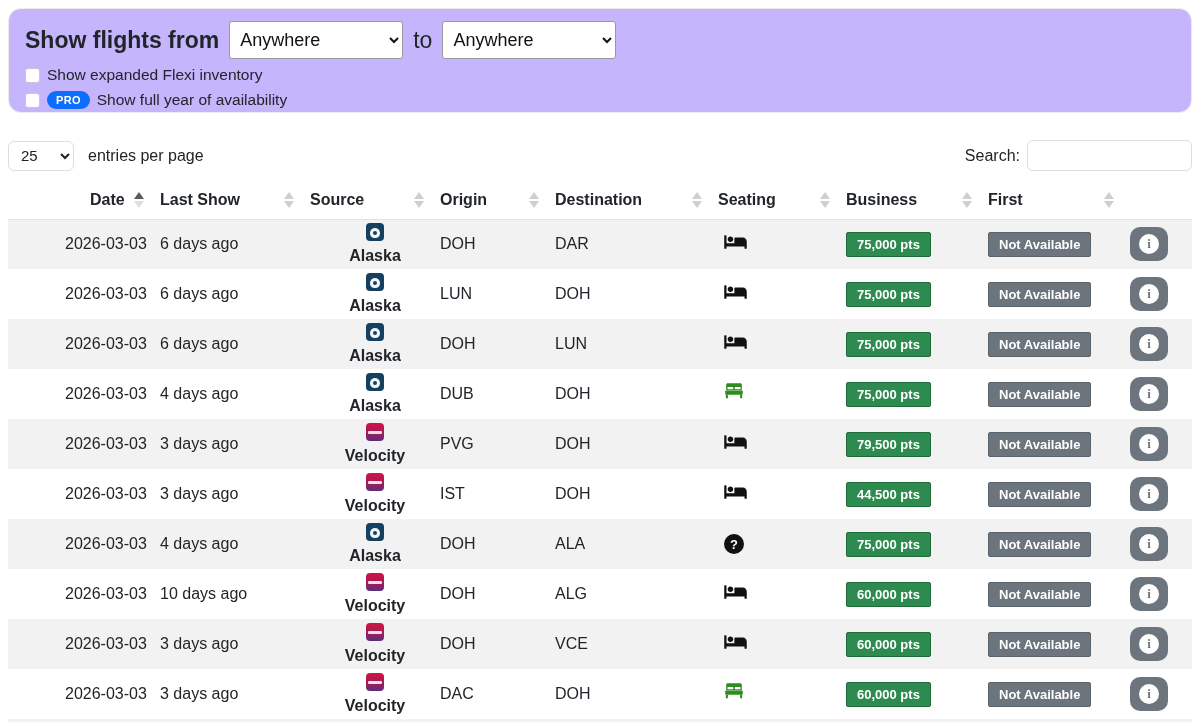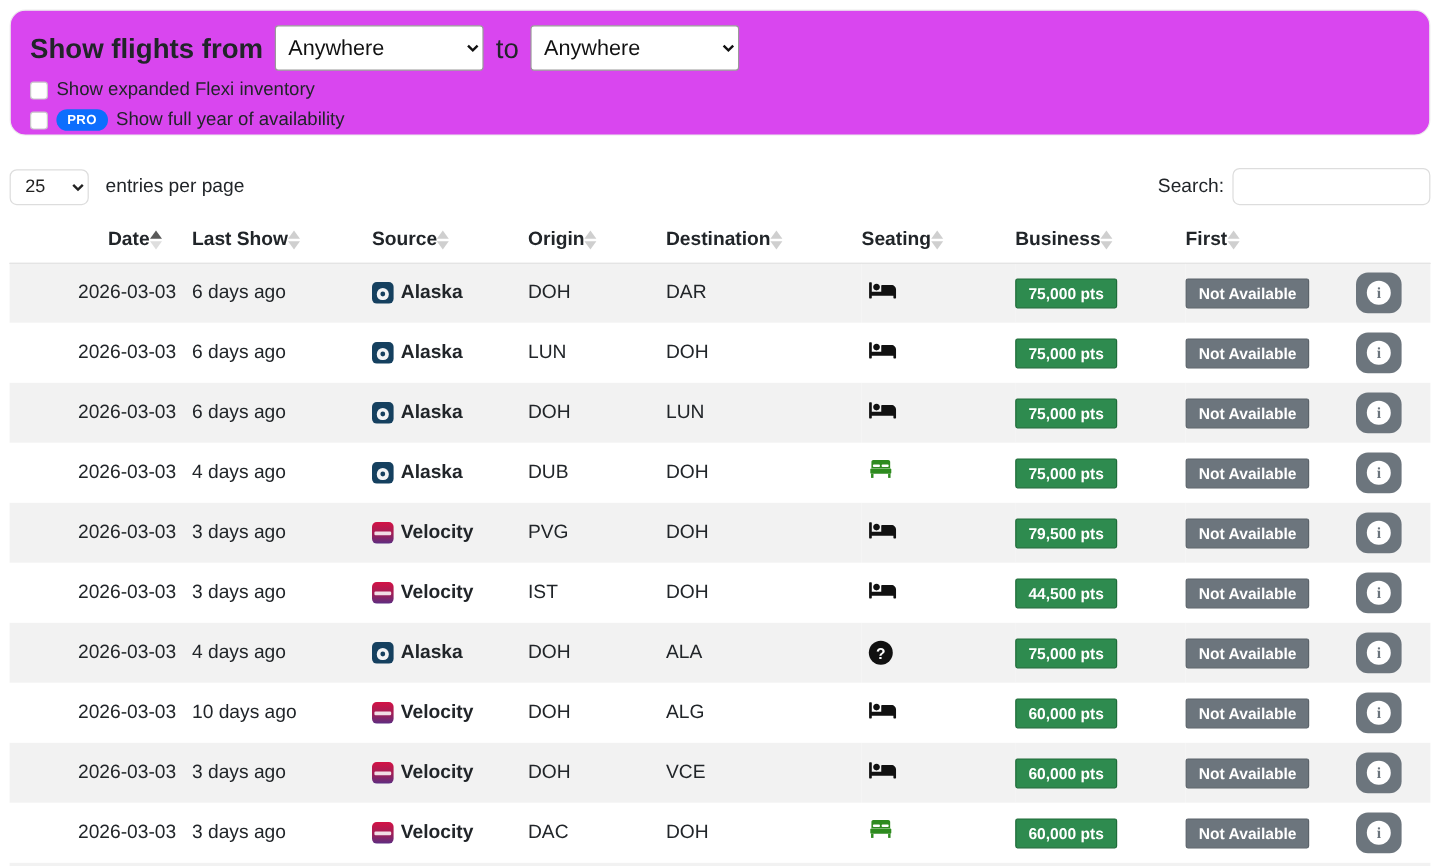--- a/index.html
+++ b/index.html
@@ -1,20 +1,20 @@
 <!DOCTYPE html>
 <html><head>
 <meta charset="utf-8">
 <style>
   * { margin:0; padding:0; box-sizing:border-box; }
   html,body { width:1200px; height:722px; overflow:hidden; background:#fff;
     font-family:"Liberation Sans", sans-serif; color:#212529; }
 
   
-  .filter-panel { margin:8px; background:#d946ef; border:1px solid #ececec;
+  .filter-panel { margin:8px; background:#c4b5fd; border:1px solid #ececec;
     border-radius:13px; padding:12px 16px 10px 16px; height:105px; }
   .filter-line1 { display:flex; align-items:center; gap:10px; }
   .filter-title { font-size:23px; font-weight:600; }
   .route-select { font-size:18px; width:174px; height:38px; background:#fff;
     border:1px solid #9a9a9a; border-radius:3px; padding:0 6px; color:#111; }
   .to-label { font-size:23px; font-weight:400; }
   .filter-check { display:flex; align-items:center; gap:7px; margin-top:7px; font-size:15.5px; }
   .checkbox { width:15px; height:15px; border:1px solid #c9c9c9; border-radius:3px;
     background:#fff; flex:0 0 auto; }
   .pro-badge { background:#0d6efd; color:#fff; font-size:11px; font-weight:700;
@@ -32,27 +32,27 @@
   .search-input { width:165px; height:31px; border:1px solid #ddd; border-radius:6px;
     padding:0 8px; font-size:15px; background:#fff; }
 
   
   table { border-collapse:collapse; table-layout:fixed; width:1184px; margin:10px 8px 0 8px; }
   col.c1{width:152px} col.c2{width:150px} col.c3{width:130px} col.c4{width:115px}
   col.c5{width:163px} col.c6{width:128px} col.c7{width:142px} col.c8{width:142px}
   col.c9{width:62px}
   thead th { height:37px; font-size:16px; font-weight:700; text-align:left;
     border-bottom:1px solid #e4e4e4; vertical-align:middle; padding-right:16px; }
-  thead th .th-inner { display:flex; align-items:center; }
+  thead th .th-inner { display:flex; align-items:center; justify-content:space-between; }
   th:nth-child(1){ padding-left:82px; }
   td:nth-child(1){ padding-left:57px; }
   tbody tr:nth-child(odd){ background:#f2f2f2; }
   tbody tr:nth-child(even){ background:#ffffff; }
   tbody td { height:50px; font-size:16px; vertical-align:middle; }
-  .src-cell { display:flex; align-items:center; gap:6px; font-weight:700; }
+  .src-cell { display:flex; align-items:center; gap:6px; font-weight:700;flex-direction:column; }
 
   
   .sort { display:inline-flex; flex-direction:column; gap:2px; }
   .tri-up { width:0; height:0; border-left:5px solid transparent;
     border-right:5px solid transparent; border-bottom:7px solid #cfcfcf; }
   .tri-dn { width:0; height:0; border-left:5px solid transparent;
     border-right:5px solid transparent; border-top:7px solid #cfcfcf; }
   .sort-asc .tri-up { border-bottom-color:#5a5a5a; }
   .sort-asc .tri-dn { border-top-color:#dedede; }
 

